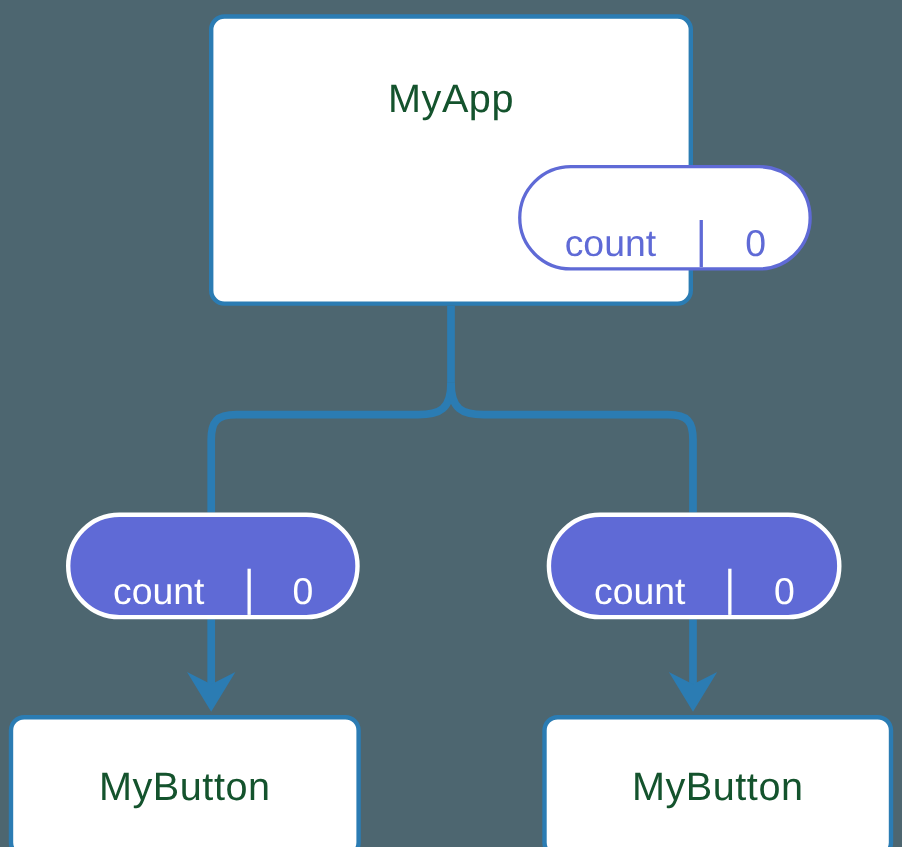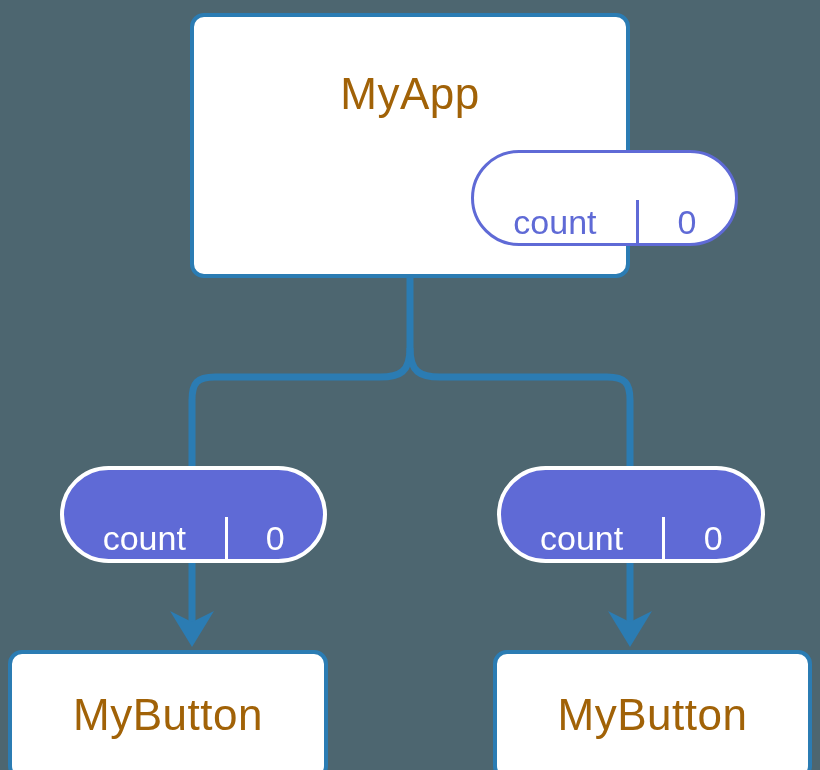--- a/index.html
+++ b/index.html
@@ -35,22 +35,22 @@
     position: absolute;
     box-sizing: border-box;
     background: #ffffff;
     border: 4px solid #2b7cb3;
     border-radius: 14px;
     display: flex;
     flex-direction: column;
     align-items: center;
   }
   .comp-title {
-    color: #a16207;
-    font-size: 44px;
+    color: #14532d;
+    font-size: 36px;
     font-weight: 400;
     letter-spacing: 0.5px;
     line-height: 1;
     white-space: nowrap;
   }
 
   
   #app-box {
     left: 190px;
     top: 13px;

